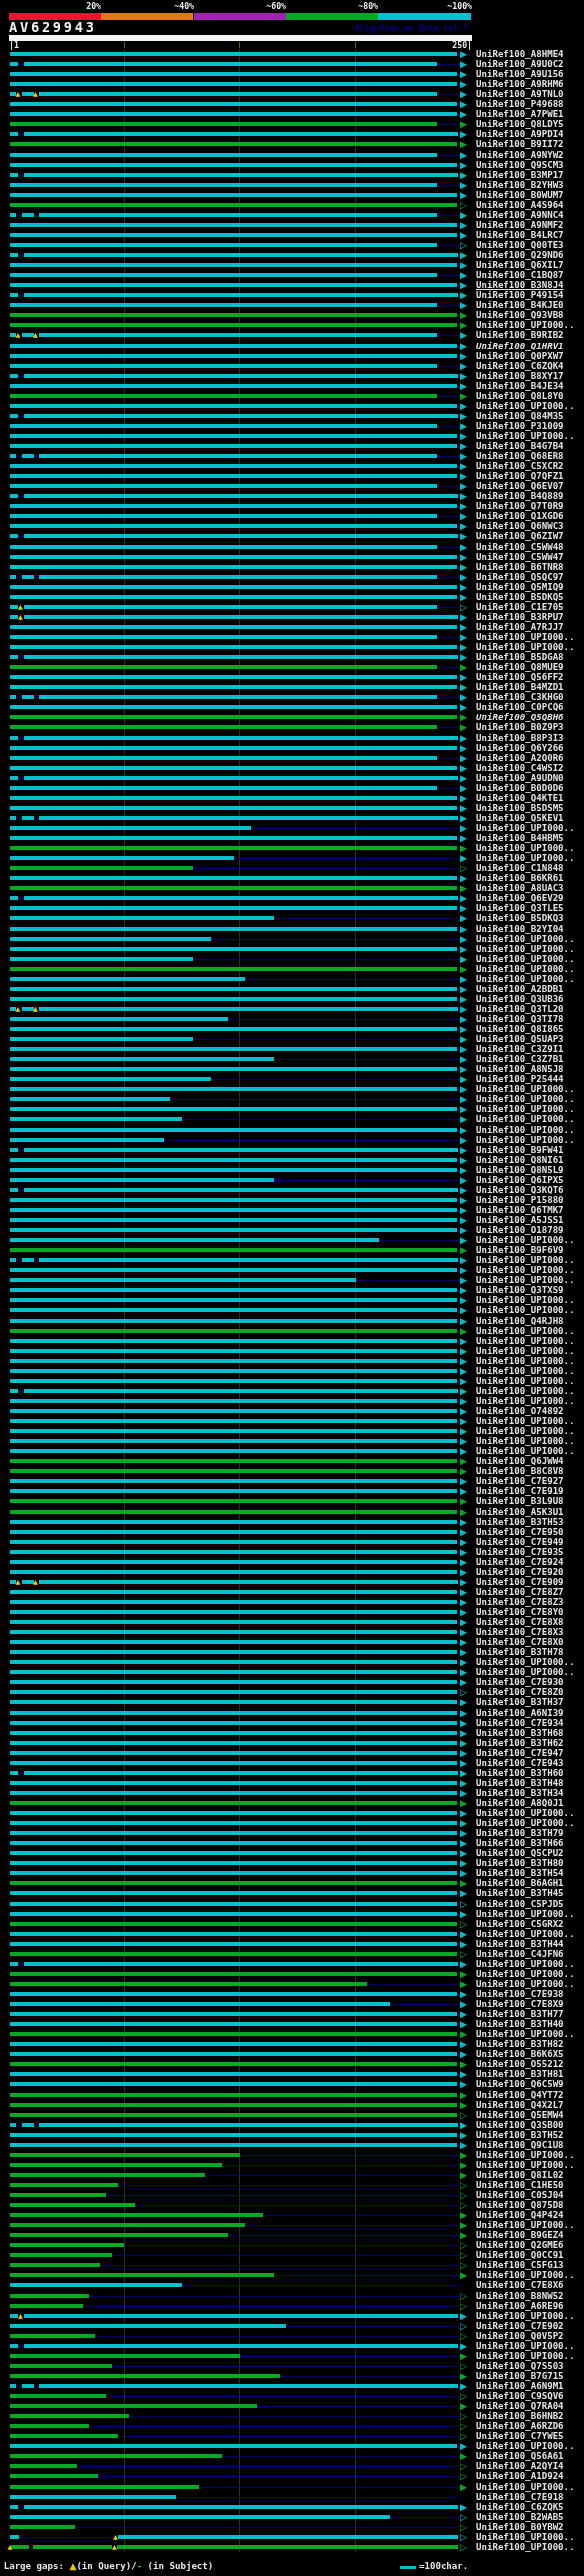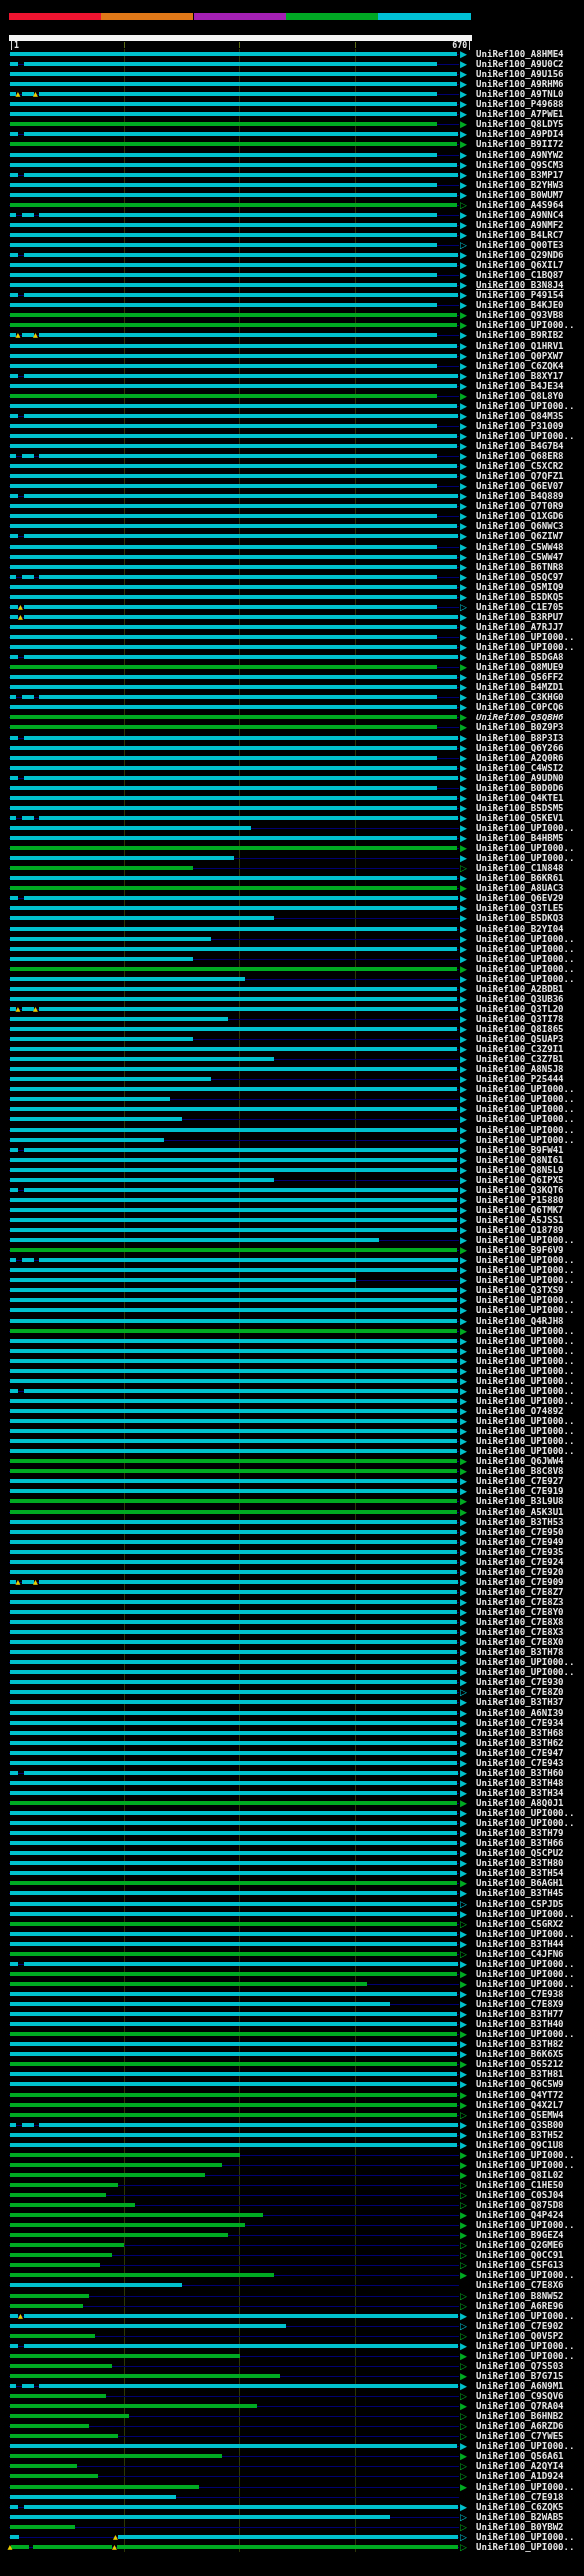--- a/index.html
+++ b/index.html
@@ -37,31 +37,42 @@
       font-weight:bold;color:#e8e8e8;}
   .legend .lg{position:absolute;left:3.7px;top:0;line-height:12.8px;white-space:pre;}
   .legend .sw{position:absolute;left:400px;top:5.5px;width:15.5px;height:3.7px;}
   .legend .swl{position:absolute;left:419px;top:0;line-height:12.8px;white-space:pre;}
   .tri{font-family:"DejaVu Sans",sans-serif;}
 </style>
 </head>
 <body>
 
 <div class="screen">
+  <div class="scale-labels">
+      <span style="left: 101px;">20%</span>
+      <span style="left: 194px;">~40%</span>
+      <span style="left: 286px;">~60%</span>
+      <span style="left: 378px;">~80%</span>
+      <span style="left: 472px;">~100%</span>
+    </div>
   <div class="scale-bar">
       <div style="left: 9.1px; width: 92px; background: rgb(238, 20, 48);"></div>
       <div style="left: 101px; width: 92px; background: rgb(224, 120, 24);"></div>
       <div style="left: 194px; width: 92px; background: rgb(164, 32, 180);"></div>
       <div style="left: 286px; width: 92px; background: rgb(0, 168, 36);"></div>
       <div style="left: 378px; width: 93px; background: rgb(0, 192, 212);"></div>
     </div>
+  <div class="title-row">
+    <span class="qtitle">AV629943</span>
+    <span class="wmark">AlignView.pm Beta rel.7</span>
+  </div>
   <div class="query-bar"></div>
   <div class="ruler">
     <span class="rs">|1</span>
-    <span class="re">670|</span>
+    <span class="re">250|</span>
   </div>
   <div class="plot">
       <div class="grid" style="left: 124px; background: rgb(43, 54, 6);"></div>
       <div class="grid" style="left: 239px; background: rgb(43, 54, 6);"></div>
       <div class="grid" style="left: 355px; background: rgb(43, 54, 6);"></div>
       <div class="row" style="top: 0px;">
         <div class="conn" style="left: 9.1px; width: 450px; background: rgb(0, 0, 114);"></div>
         <div class="bar" style="left: 10.3px; width: 447px; background: rgb(0, 192, 204);"></div>
         <span class="ar" style="left: 460px; color: rgb(0, 192, 204);">▶</span>
         <span class="lbl" style="color: rgb(228, 228, 228);">UniRef100_A8HME4</span>
@@ -246,21 +257,21 @@
         <div class="bar" style="left: 39px; width: 398px; background: rgb(0, 192, 204);"></div>
         <span class="gapm" style="left: 15.6px; color: rgb(232, 204, 0);">▲</span>
         <span class="gapm" style="left: 33px; color: rgb(232, 204, 0);">▲</span>
         <span class="ar" style="left: 460px; color: rgb(0, 192, 204);">▶</span>
         <span class="lbl" style="color: rgb(228, 228, 228);">UniRef100_B9RIB2</span>
       </div>
       <div class="row" style="top: 292px;">
         <div class="conn" style="left: 9.1px; width: 450px; background: rgb(0, 0, 114);"></div>
         <div class="bar" style="left: 10.3px; width: 447px; background: rgb(0, 192, 204);"></div>
         <span class="ar" style="left: 460px; color: rgb(0, 192, 204);">▶</span>
-        <span class="lbl" style="color: rgb(228, 228, 228);">UniRef100_Q1HRV1</span>
+        <span class="lbl" style="color: rgb(228, 228, 228); font-style: italic;">UniRef100_Q1HRV1</span>
       </div>
       <div class="row" style="top: 302px;">
         <div class="conn" style="left: 9.1px; width: 450px; background: rgb(0, 0, 114);"></div>
         <div class="bar" style="left: 10.3px; width: 447px; background: rgb(0, 192, 204);"></div>
         <span class="ar" style="left: 460px; color: rgb(0, 192, 204);">▶</span>
         <span class="lbl" style="color: rgb(228, 228, 228);">UniRef100_Q0PXW7</span>
       </div>
       <div class="row" style="top: 312px;">
         <div class="conn" style="left: 9.1px; width: 450px; background: rgb(0, 0, 114);"></div>
         <div class="bar" style="left: 10.3px; width: 427px; background: rgb(0, 192, 204);"></div>
@@ -1610,17 +1621,22 @@
         <div class="conn" style="left: 9.1px; width: 450px; background: rgb(0, 0, 114);"></div>
         <div class="frag" style="left: 11.4px; width: 17.4px; background: rgb(0, 170, 34);"></div>
         <div class="frag" style="left: 33px; width: 79px; background: rgb(0, 170, 34);"></div>
         <div class="bar" style="left: 117px; width: 341px; background: rgb(0, 170, 34);"></div>
         <span class="gapm" style="left: 7.6px; color: rgb(232, 204, 0);">▲</span>
         <span class="gapm" style="left: 112px; color: rgb(232, 204, 0);">▲</span>
         <span class="ar" style="left: 460px; color: rgb(0, 170, 34);">▷</span>
         <span class="lbl" style="color: rgb(228, 228, 228);">UniRef100_UPI000..</span>
       </div>
     </div>
+  <div class="legend">
+    <span class="lg"><span>Large gaps: </span><span class="tri" style="color:#e8cc00;">▲</span><span>(in Query)/</span><span style="color:#00c0cc;">-</span><span> (in Subject)</span></span>
+    <span class="sw" style="background:#00c0cc;"></span>
+    <span class="swl">=100char.</span>
+  </div>
 <div class="rtick" style="left: 124px; background: rgb(91, 108, 20);"></div>
     <div class="rtick" style="left: 239px; background: rgb(91, 108, 20);"></div>
     <div class="rtick" style="left: 355px; background: rgb(91, 108, 20);"></div>
   </div>
 
 
 </body></html>

